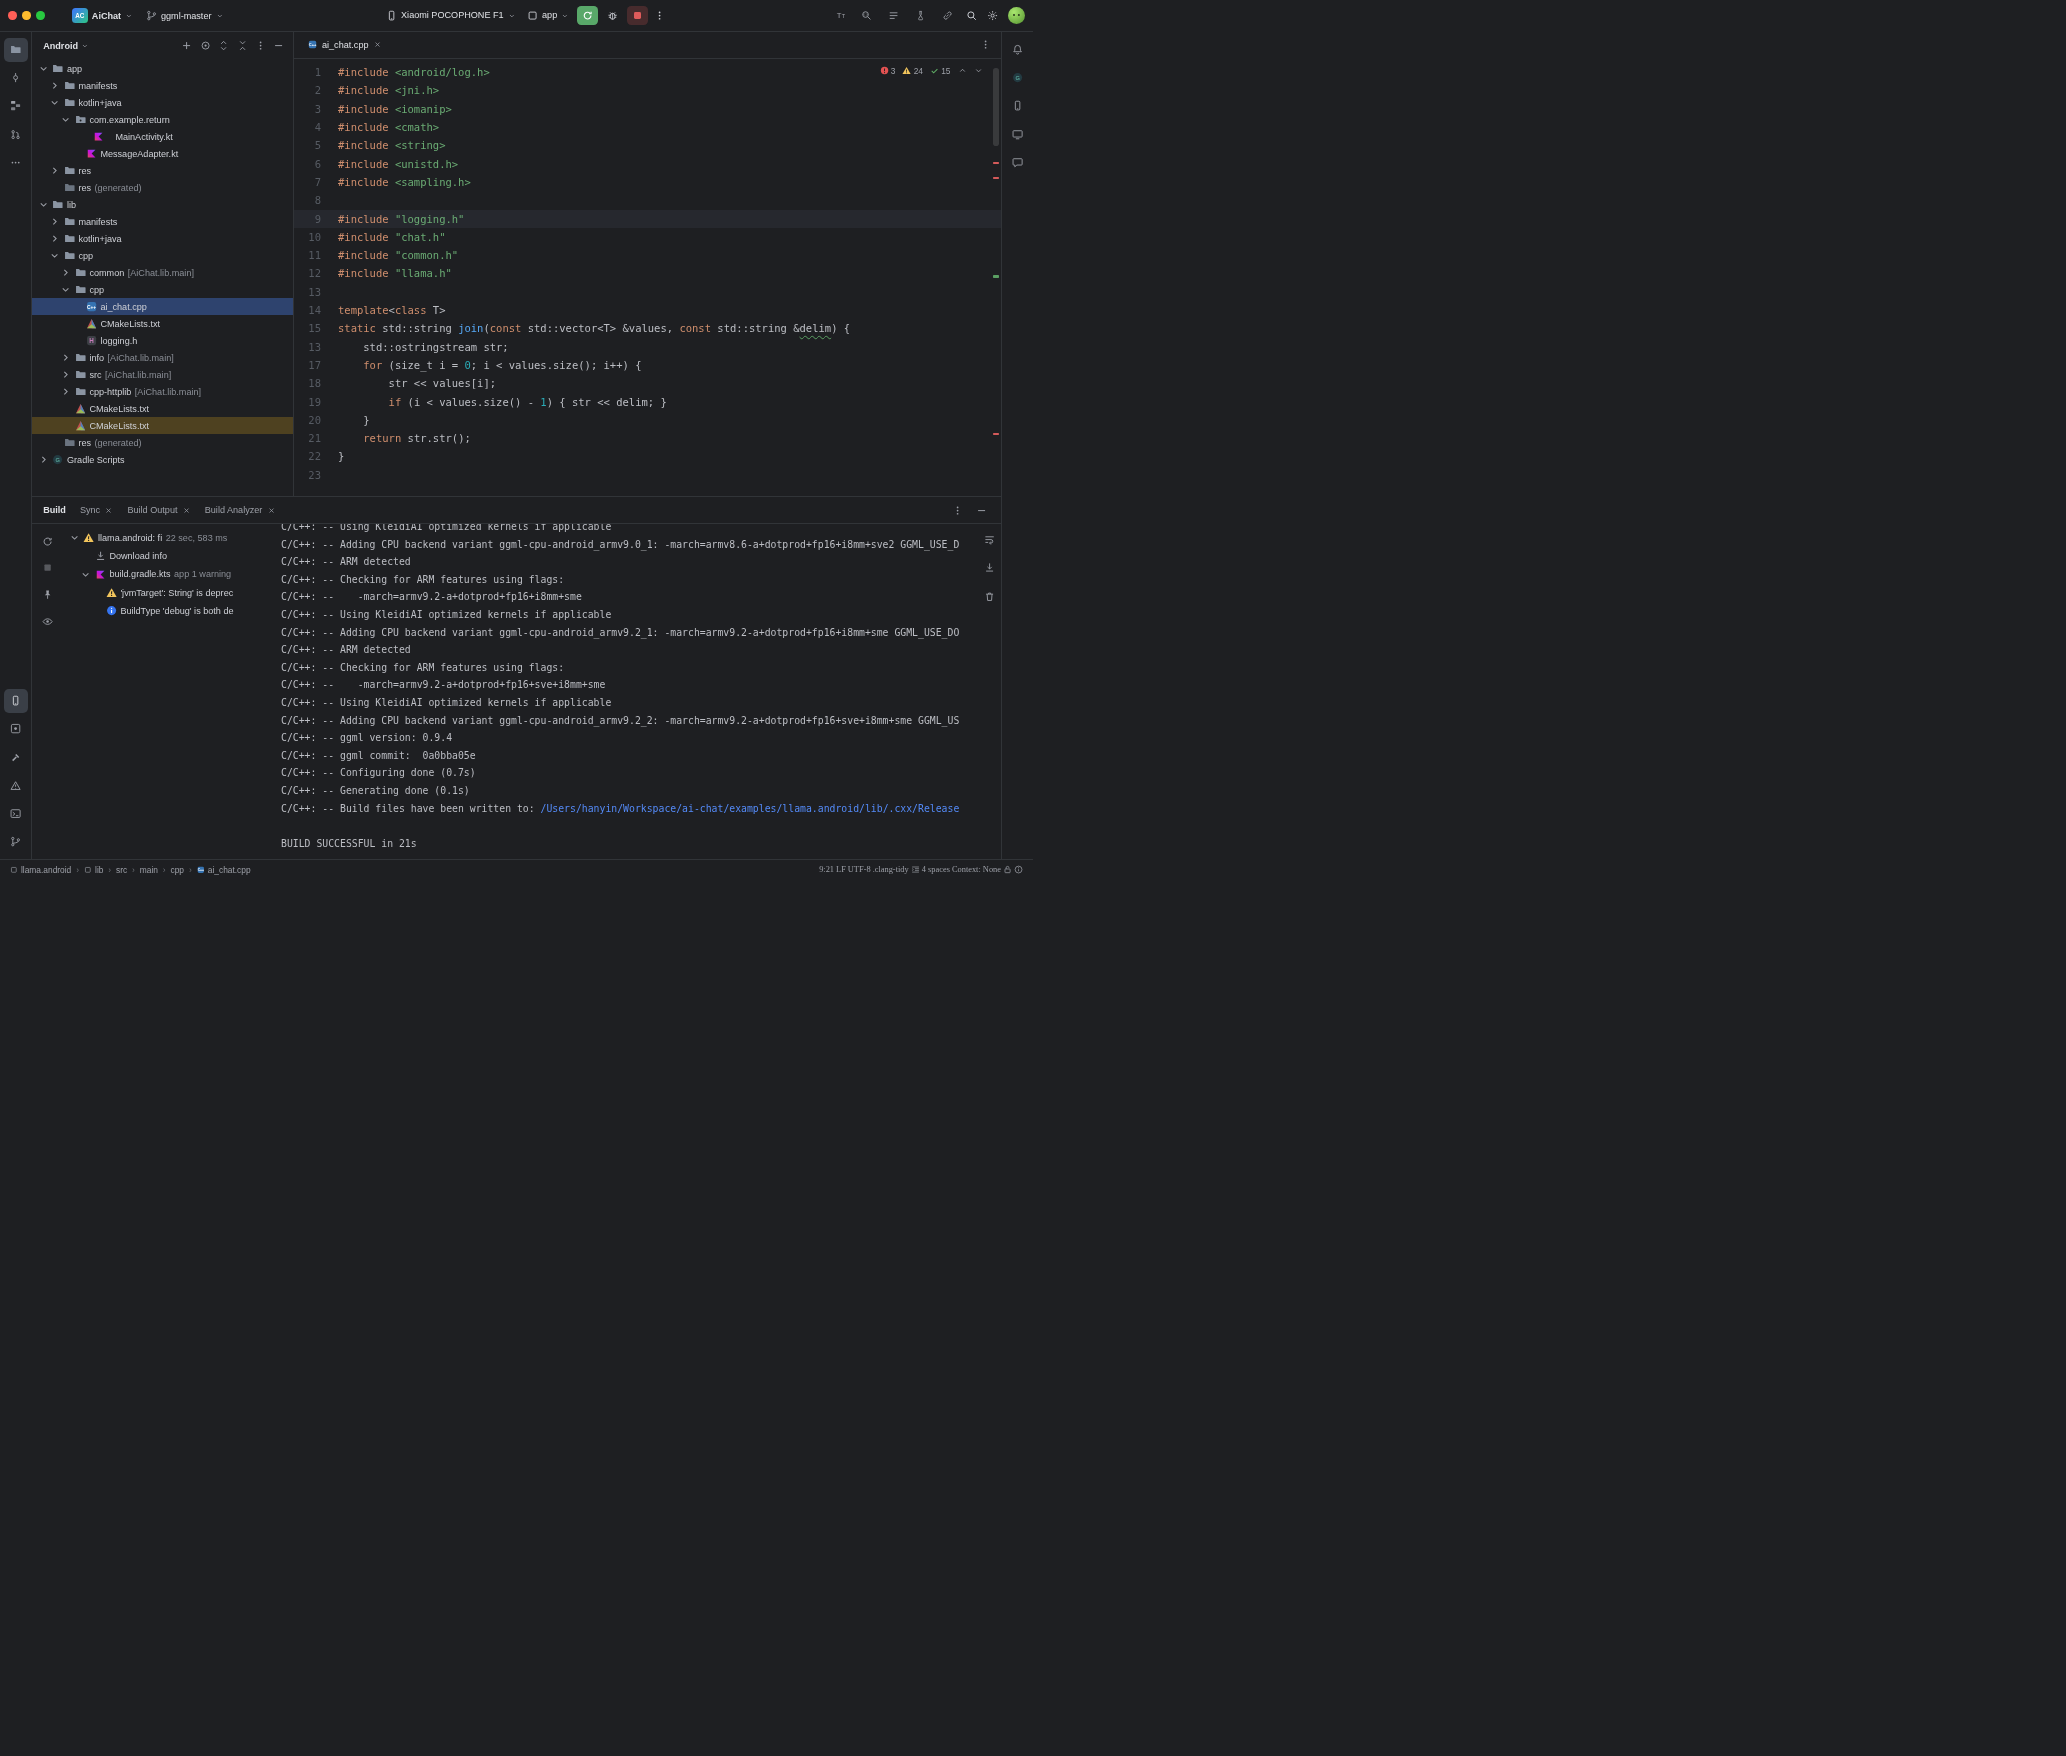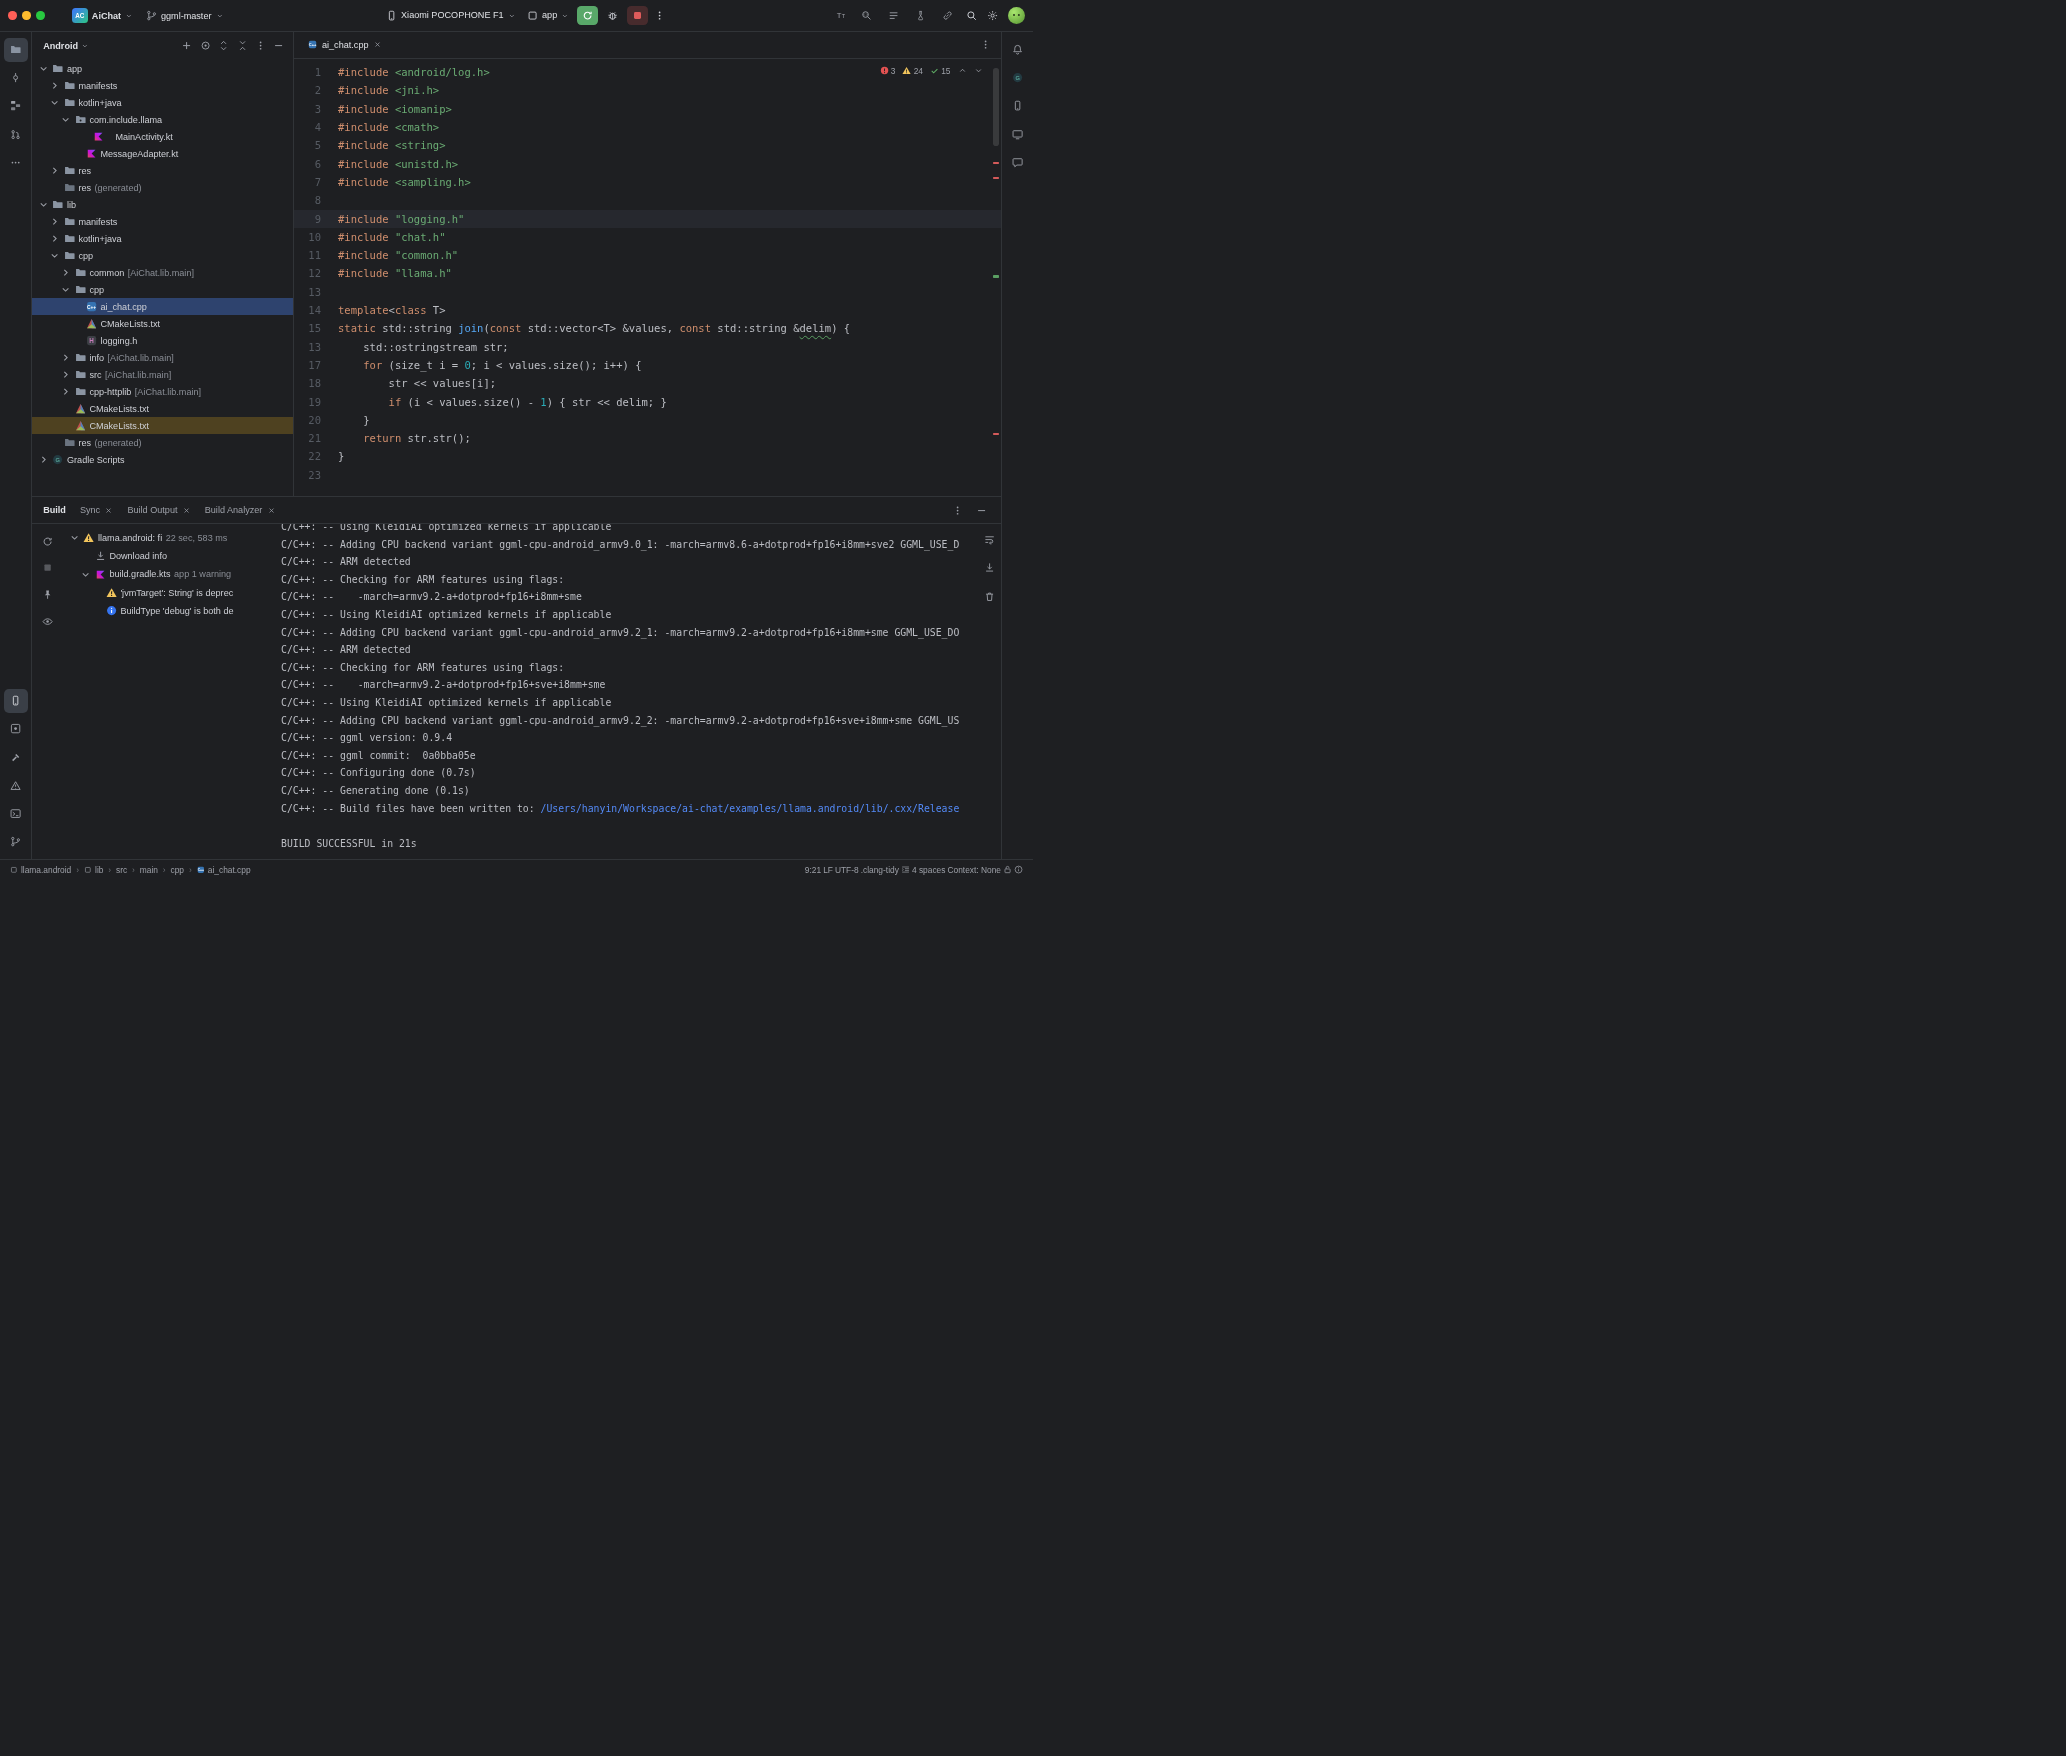--- a/index.html
+++ b/index.html
@@ -102,21 +102,21 @@
   .cline.clip { margin-top:-9.1px; }
   .lnk { color:#548af7; }
   .console-tools { position:absolute; top:8.4px; right:5.6px; display:flex; flex-direction:column; gap:11.2px; }
 
   
   .status { height:19.7px; flex:none; border-top:0.7px solid #313438; display:flex; align-items:center; gap:4.2px;
     padding:0 9.8px; font-size:8.4px; color:#9da0a8; }
   .crumbs { display:flex; align-items:center; gap:4.9px; }
   .crumb { display:flex; align-items:center; gap:3.5px; }
   .csep { color:#6b6f76; }
-  .status-right { margin-left:auto; display:flex; align-items:center; gap:2px; }
+  .status-right { margin-left:auto; display:flex; align-items:center; gap:2px;font-family:Liberation Serif, serif; }
 </style>
 </head>
 <body>
 
 <div id="app">
 
   <header class="titlebar">
     <div class="traffic">
       <span class="dot r"></span>
       <span class="dot y"></span>
@@ -471,21 +471,21 @@
                   <svg viewBox="0 0 16 16">
                     <path d="M4 6.2l4 4 4-4" fill="none" stroke="currentColor" stroke-width="1.5"></path>
                   </svg>
                 </span>
                 <span class="ic">
                   <svg viewBox="0 0 16 16">
                     <path d="M1.5 3h4.3l1.4 1.8h7.3a.6.6 0 0 1 .6.6v7a.6.6 0 0 1-.6.6H2.1a.6.6 0 0 1-.6-.6z" fill="#8a94a2"></path>
                     <circle cx="8" cy="9.2" r="1.4" fill="#1e1f22"></circle>
                   </svg>
                 </span>
-                <span class="lbl">com.include.llama</span>
+                <span class="lbl">com.example.return</span>
               </div>
               <div class="row" style="padding-left: 39px; gap: 11px;">
                 <span class="ic"></span>
                 <span class="ic">
                   <svg viewBox="0 0 16 16">
                     <defs>
                       <linearGradient id="kgr" x1="0" y1="1" x2="1" y2="0">
                         <stop offset="0" stop-color="#E44857"></stop>
                         <stop offset=".47" stop-color="#C711E1"></stop>
                         <stop offset="1" stop-color="#7F52FF"></stop>

